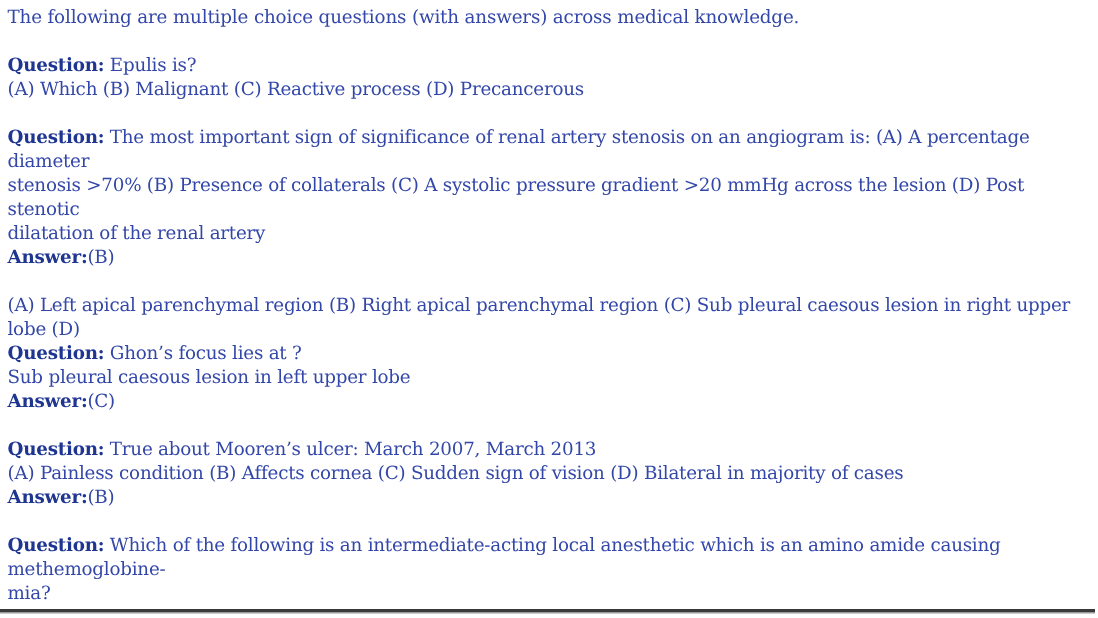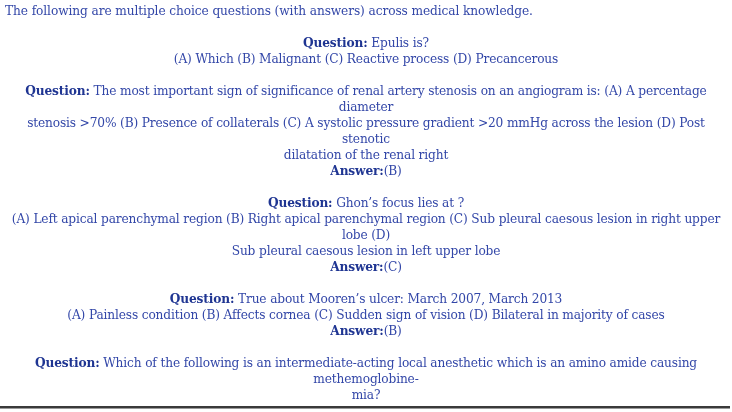--- a/index.html
+++ b/index.html
@@ -22,21 +22,20 @@
       left: 5px;
       top: 3px;
       width: 722px;
     }
     .intro {
       margin: 0 0 16px 0;
       letter-spacing: -0.1px;
     }
     .qa {
       margin: 0 0 16px 0;
-      text-align: center;
     }
     .line {
       display: block;
       letter-spacing: -0.15px;
     }
     .q-label, .a-label {
       font-weight: bold;
       color: #1f3592;
     }
     .a-label.plain {
@@ -67,27 +66,27 @@
   <p class="intro">The following are multiple choice questions (with answers) across medical knowledge.</p>
 
   <div class="qa">
     <span class="line"><span class="q-label">Question:</span> <span>Epulis is?</span></span>
     <span class="line">(A) Which (B) Malignant (C) Reactive process (D) Precancerous</span>
   </div>
 
   <div class="qa">
     <span class="line"><span class="q-label">Question:</span> <span>The most important sign of significance of renal artery stenosis on an angiogram is: (A) A percentage diameter</span></span>
     <span class="line">stenosis &gt;70% (B) Presence of collaterals (C) A systolic pressure gradient &gt;20 mmHg across the lesion (D) Post stenotic</span>
-    <span class="line">dilatation of the renal right</span>
+    <span class="line">dilatation of the renal artery</span>
     <span class="line"><span class="a-label">Answer:</span><span>(B)</span></span>
   </div>
 
   <div class="qa">
+    <span class="line">(A) Left apical parenchymal region (B) Right apical parenchymal region (C) Sub pleural caesous lesion in right upper lobe (D)</span>
     <span class="line"><span class="q-label">Question:</span> <span>Ghon’s focus lies at ?</span></span>
-    <span class="line">(A) Left apical parenchymal region (B) Right apical parenchymal region (C) Sub pleural caesous lesion in right upper lobe (D)</span>
     <span class="line">Sub pleural caesous lesion in left upper lobe</span>
     <span class="line"><span class="a-label">Answer:</span><span>(C)</span></span>
   </div>
 
   <div class="qa">
     <span class="line"><span class="q-label">Question:</span> <span>True about Mooren’s ulcer: March 2007, March 2013</span></span>
     <span class="line">(A) Painless condition (B) Affects cornea (C) Sudden sign of vision (D) Bilateral in majority of cases</span>
     <span class="line"><span class="a-label">Answer:</span><span>(B)</span></span>
   </div>
 

